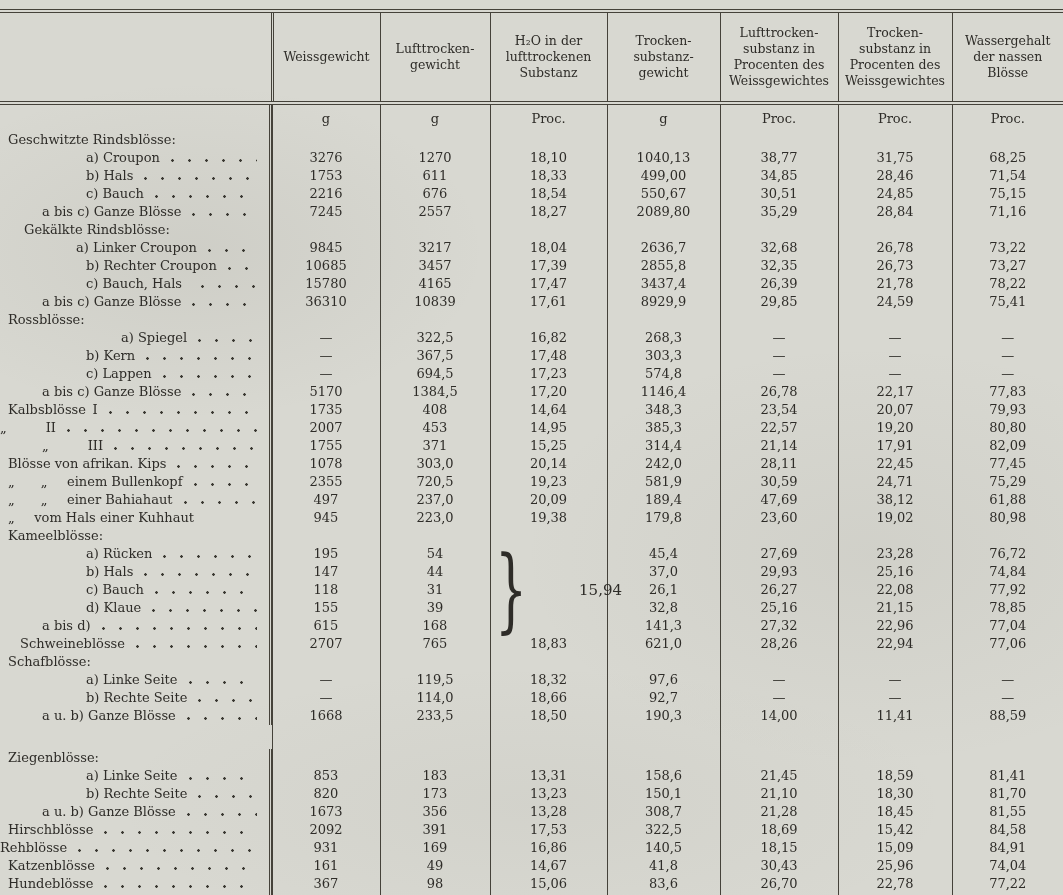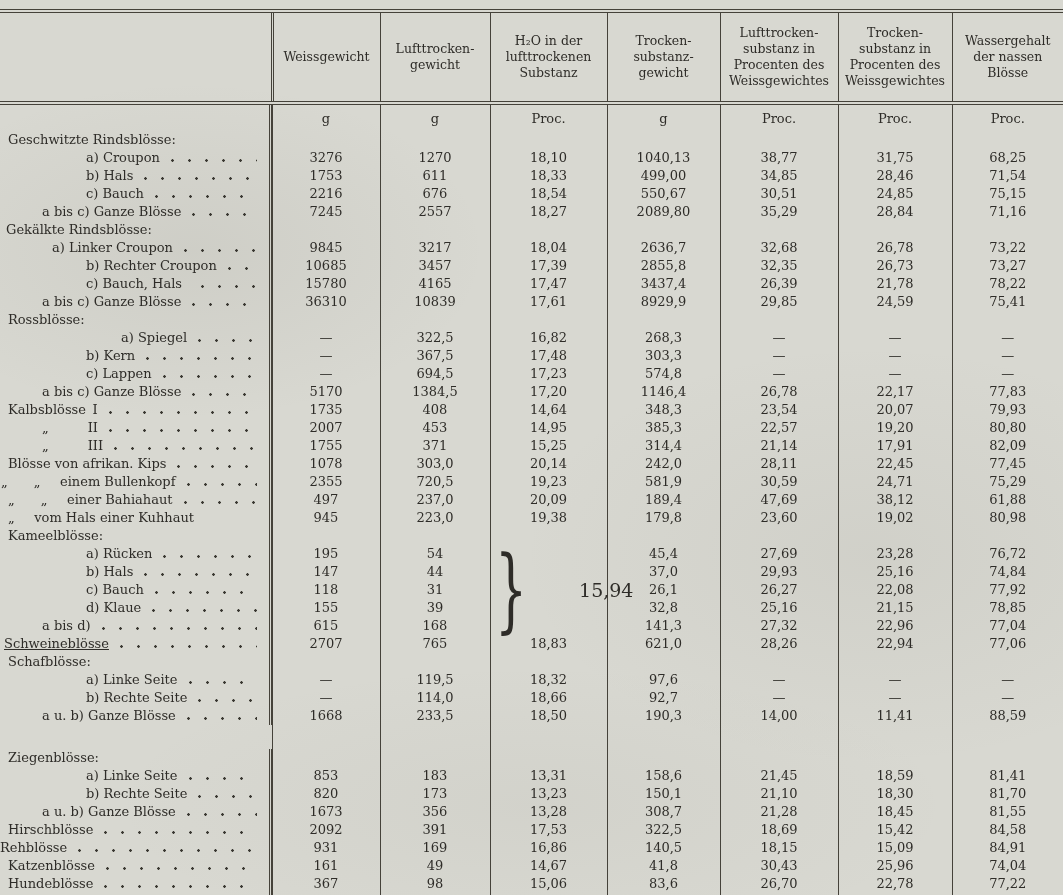--- a/index.html
+++ b/index.html
@@ -82,21 +82,21 @@
     padding-left:4px;
   }
   .brace-wrap{display:flex;align-items:center;}
   .brace{
     display:inline-block;
     font-size:92px;font-weight:300;line-height:90px;
     transform:scaleX(.55);
     transform-origin:left center;
     color:var(--ink);
   }
-  .brace-val{margin-left:26px;font-size:19px;}
+  .brace-val{margin-left:26px;font-size:15px;}
 </style>
 </head>
 <body>
 
 <div class="page">
   <table class="main">
     <colgroup>
       <col class="c-label">
         <col class="c-1">
         <col class="c-2">
@@ -187,33 +187,33 @@
           </td>
           <td class="num">7245</td>
           <td class="num">2557</td>
           <td class="num">18,27</td>
           <td class="num">2089,80</td>
           <td class="num">35,29</td>
           <td class="num">28,84</td>
           <td class="num">71,16</td>
         </tr>
         <tr>
-          <td class="lbl" style="padding-left: 6px;">
+          <td class="lbl" style="padding-left: 24px;">
             <span class="lbl-text">Gekälkte Rindsblösse:</span>
           </td>
           <td class="num"></td>
           <td class="num"></td>
           <td class="num"></td>
           <td class="num"></td>
           <td class="num"></td>
           <td class="num"></td>
           <td class="num"></td>
         </tr>
         <tr>
-          <td class="lbl" style="padding-left: 52px;">
+          <td class="lbl" style="padding-left: 76px;">
             <span class="lbl-text">a) Linker Croupon</span>
             <span class="dots"></span>
           </td>
           <td class="num">9845</td>
           <td class="num">3217</td>
           <td class="num">18,04</td>
           <td class="num">2636,7</td>
           <td class="num">32,68</td>
           <td class="num">26,78</td>
           <td class="num">73,22</td>
@@ -328,21 +328,21 @@
           </td>
           <td class="num">1735</td>
           <td class="num">408</td>
           <td class="num">14,64</td>
           <td class="num">348,3</td>
           <td class="num">23,54</td>
           <td class="num">20,07</td>
           <td class="num">79,93</td>
         </tr>
         <tr>
-          <td class="lbl" style="padding-left: 42px;">
+          <td class="lbl" style="">
             <span class="lbl-text">„   II</span>
             <span class="dots"></span>
           </td>
           <td class="num">2007</td>
           <td class="num">453</td>
           <td class="num">14,95</td>
           <td class="num">385,3</td>
           <td class="num">22,57</td>
           <td class="num">19,20</td>
           <td class="num">80,80</td>
@@ -367,21 +367,21 @@
           </td>
           <td class="num">1078</td>
           <td class="num">303,0</td>
           <td class="num">20,14</td>
           <td class="num">242,0</td>
           <td class="num">28,11</td>
           <td class="num">22,45</td>
           <td class="num">77,45</td>
         </tr>
         <tr>
-          <td class="lbl" style="padding-left: 1px;">
+          <td class="lbl" style="padding-left: 8px;">
             <span class="lbl-text">„  „  einem Bullenkopf</span>
             <span class="dots"></span>
           </td>
           <td class="num">2355</td>
           <td class="num">720,5</td>
           <td class="num">19,23</td>
           <td class="num">581,9</td>
           <td class="num">30,59</td>
           <td class="num">24,71</td>
           <td class="num">75,29</td>
@@ -483,21 +483,21 @@
             <span class="dots"></span>
           </td>
           <td class="num">615</td>
           <td class="num">168</td>
           <td class="num">141,3</td>
           <td class="num">27,32</td>
           <td class="num">22,96</td>
           <td class="num">77,04</td>
         </tr>
         <tr>
-          <td class="lbl" style="padding-left: 4px; text-decoration: underline;">
+          <td class="lbl" style="padding-left: 20px;">
             <span class="lbl-text">Schweineblösse</span>
             <span class="dots"></span>
           </td>
           <td class="num">2707</td>
           <td class="num">765</td>
           <td class="num">18,83</td>
           <td class="num">621,0</td>
           <td class="num">28,26</td>
           <td class="num">22,94</td>
           <td class="num">77,06</td>

